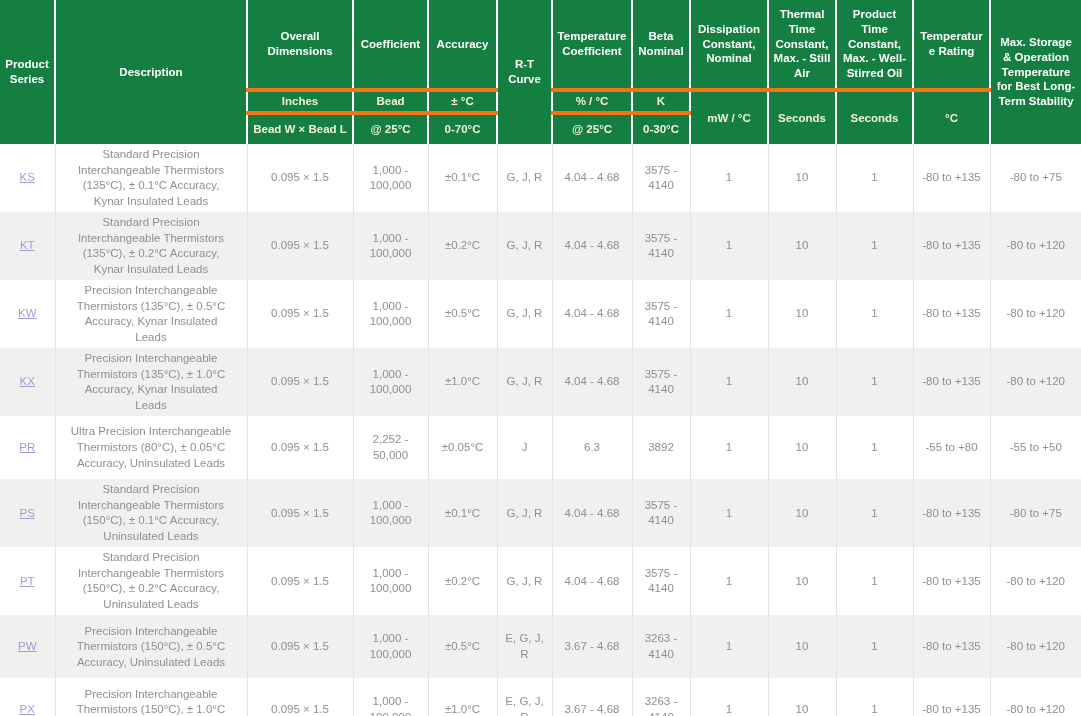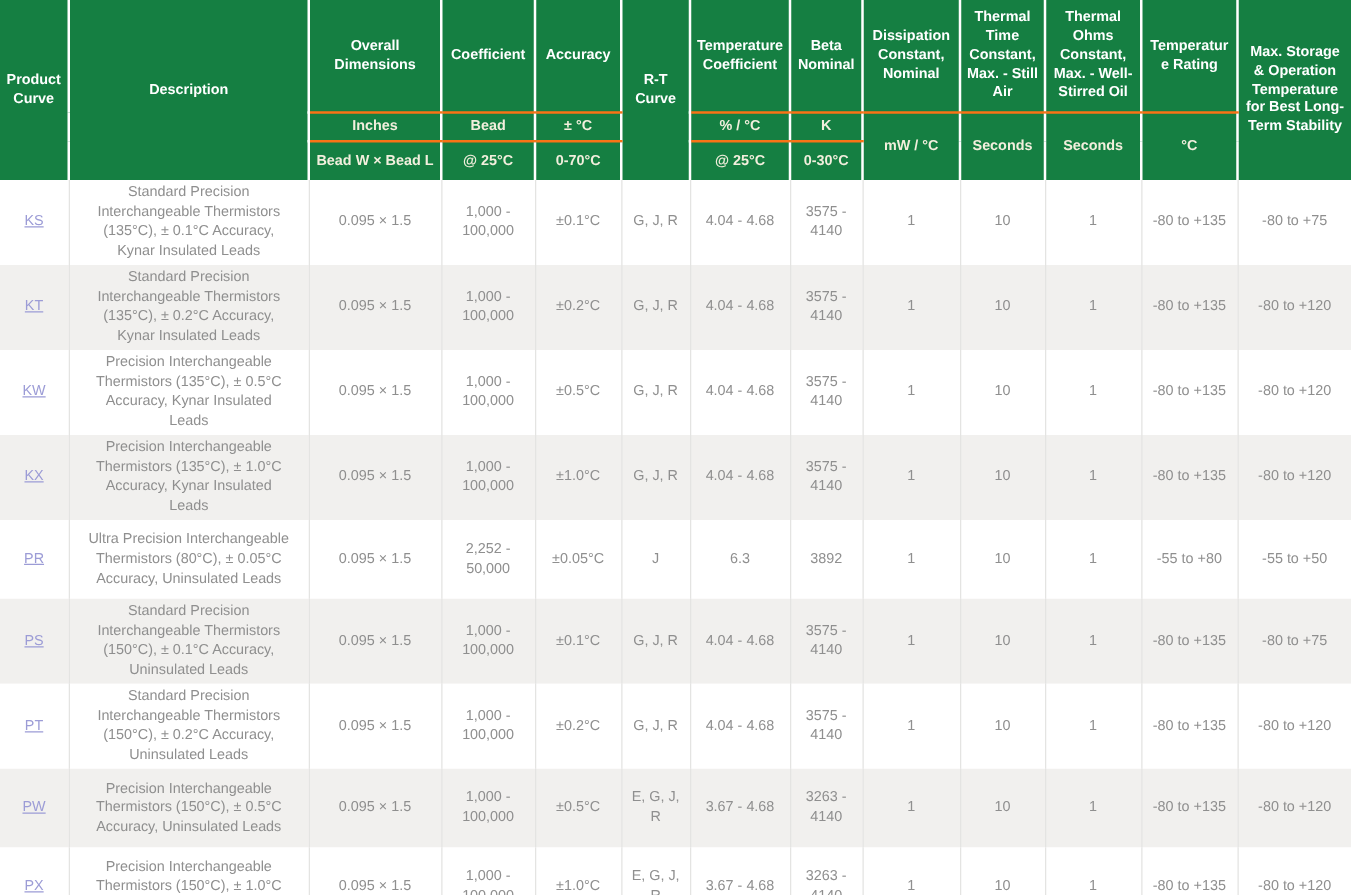--- a/index.html
+++ b/index.html
@@ -22,21 +22,21 @@
   thead th {
     background: #157f42;
     color: #ffffff;
     font-weight: bold;
     font-size: 11.5px;
     line-height: 1.3;
     text-align: center;
     vertical-align: middle;
     padding: 2px 4px;
     border-right: 2px solid #ffffff;
-    border-bottom: 2px solid #f97316;
+    border-bottom: 4px solid #f97316;
     word-wrap: break-word;
   }
   thead th.edge-right { border-right: none; }
   thead tr.h-main  { height: 90px; }
   thead tr.h-unit1 { height: 23px; }
   thead tr.h-unit2 { height: 31px; }
   thead th.unit { color: #f2efdd; font-size: 11.5px; }
   thead th.no-bottom { border-bottom: none; }
 
   
@@ -76,31 +76,31 @@
         <col style="width:58px">
         <col style="width:78px">
       <col style="width:68px">
         <col style="width:77px">
         <col style="width:77px">
       <col style="width:91px">
     </colgroup>
 
     <thead>
       <tr class="h-main">
-        <th rowspan="3" class="no-bottom">Product Curve</th>
+        <th rowspan="3" class="no-bottom">Product Series</th>
         <th rowspan="3" class="no-bottom">Description</th>
         <th>Overall Dimensions</th>
         <th>Coefficient</th>
         <th>Accuracy</th>
         <th rowspan="3" class="no-bottom">R-T Curve</th>
         <th>Temperature Coefficient</th>
         <th>Beta Nominal</th>
         <th>Dissipation Constant, Nominal</th>
         <th>Thermal Time Constant, Max. - Still Air</th>
-        <th>Thermal Ohms Constant, Max. - Well-Stirred Oil</th>
+        <th>Product Time Constant, Max. - Well-Stirred Oil</th>
         <th>Temperature Rating</th>
         <th rowspan="3" class="edge-right no-bottom">Max. Storage &amp; Operation Temperature for Best Long-Term Stability</th>
       </tr>
       <tr class="h-unit1">
         <th class="unit">Inches</th>
         <th class="unit">Bead</th>
         <th class="unit">± °C</th>
         <th class="unit">% / °C</th>
         <th class="unit">K</th>
         <th rowspan="2" class="unit no-bottom">mW / °C</th>

